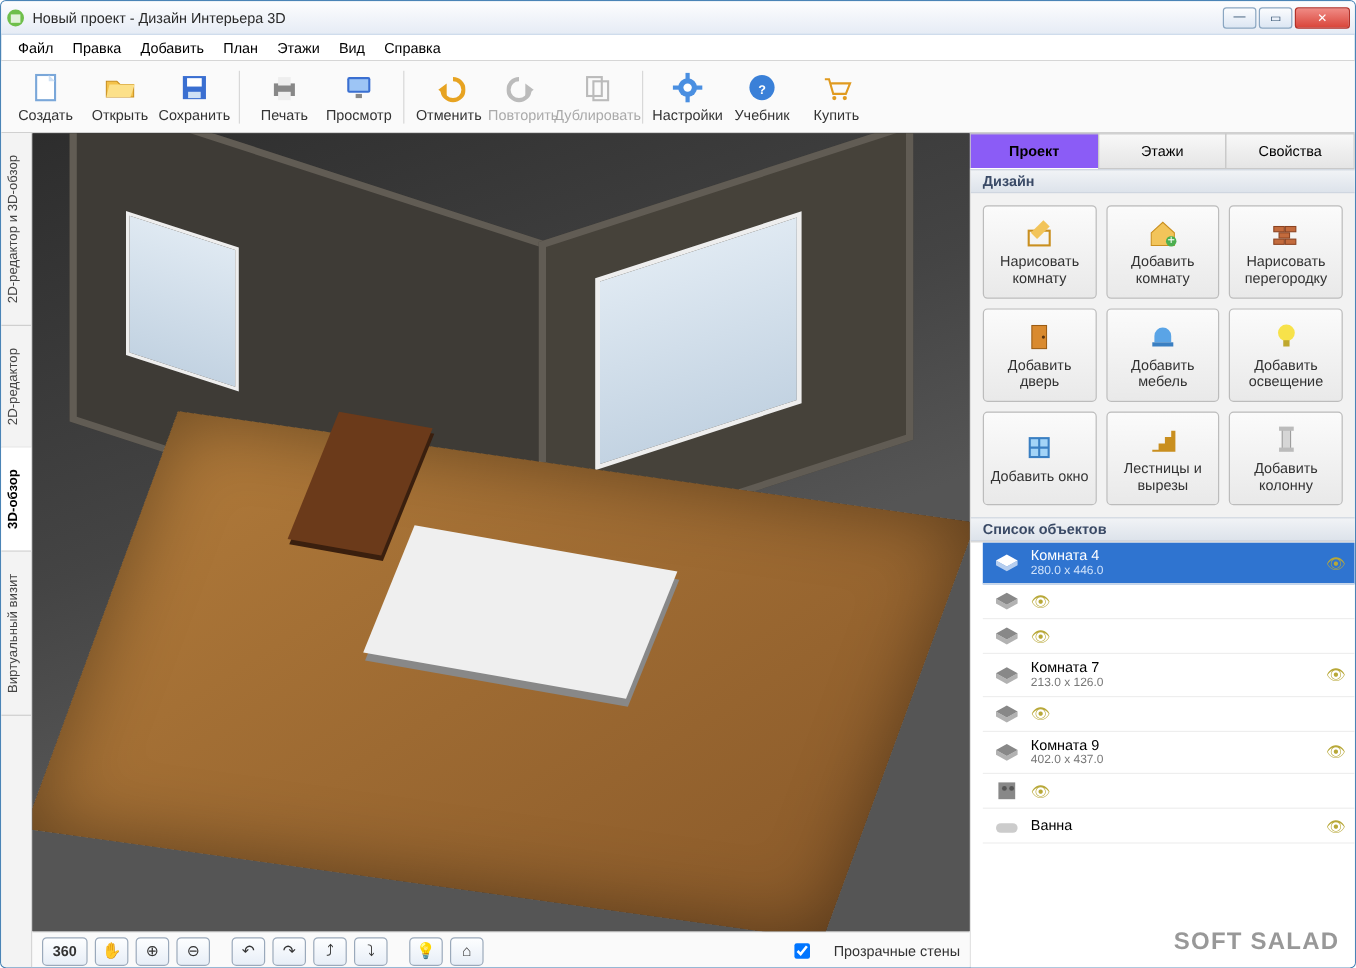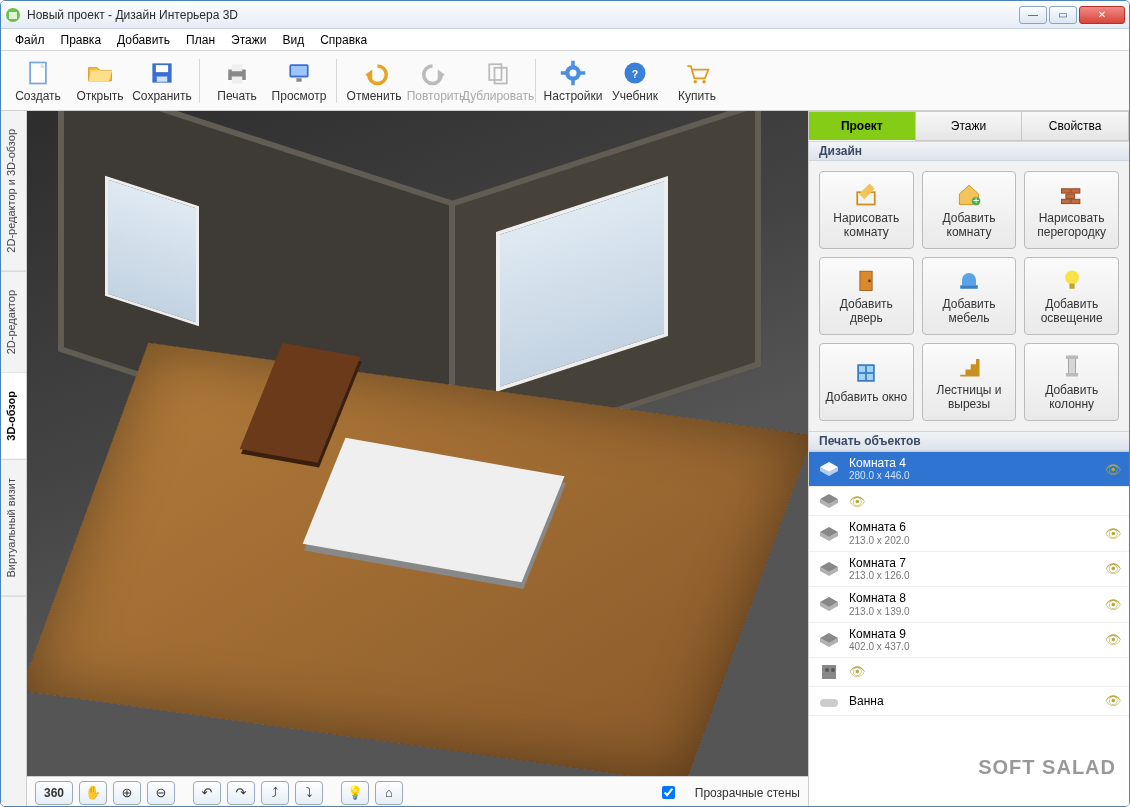--- a/index.html
+++ b/index.html
@@ -35,39 +35,39 @@
 .viewport { flex:1; background:#3a3a3a; position:relative; overflow:hidden; }
 .viewport-bottom { height: 32px; display:flex; align-items:center; padding:0 8px; gap:6px; background:#fafafa; border-top:1px solid #d0d0d0; }
 .vbtn { width:28px; height:24px; border:1px solid #9aa9bb; border-radius:4px; background:linear-gradient(#fdfeff,#e7eef7); display:flex; align-items:center; justify-content:center; font-size:13px; color:#333; }
 .vbtn.wide{width:38px;font-size:10px;font-weight:bold;}
 .vspacer { flex:1; }
 .checkbox-wrap { display:flex; align-items:center; gap:20px; font-size:12px; color:#333;justify-content:space-between; }
 
 .rightpanel { width: 320px; background:#f2f2f2; display:flex; flex-direction:column; }
 .rtabs { height:30px; display:flex; }
 .rtab { flex:1; display:flex; align-items:center; justify-content:center; border:1px solid #c9c9c9; background:linear-gradient(#f8f8f8,#e5e5e5); margin-left:-1px; font-size:12px; }
-.rtab.active { background:#84cc16; border-bottom-color:#fff; font-weight:600; }
+.rtab.active { background:#8b5cf6; border-bottom-color:#fff; font-weight:600; }
 
 .section-header { height:20px; background:linear-gradient(#f1f3f6,#dde3eb); border-top:1px solid #cfd6e0; border-bottom:1px solid #cfd6e0; padding:0 10px; display:flex; align-items:center; font-weight:600; color:#3a4a66; font-size:12px; }
 
 .design-grid { display:grid; grid-template-columns: repeat(3, 1fr); gap:8px; padding:10px; }
 .dbtn { height:78px; border:1px solid #bcbcbc; border-radius:4px; background:linear-gradient(#fbfbfb,#e9e9e9); display:flex; flex-direction:column; align-items:center; justify-content:center; gap:4px; font-size:10.5px; color:#333; text-align:center; line-height:1.15; padding:2px; }
 .dbtn svg { width:28px; height:28px; }
 
-.object-list { flex:1; overflow-y:auto; background:#fff; border-top:1px solid #d0d0d0; }
+.object-list { flex:1; overflow-y:auto; background:#fff; border-top:1px solid #d0d0d0;padding-left:10px; }
 .oitem { display:flex; align-items:center; padding:4px 8px; border-bottom:1px solid #eee; gap:8px; }
 .oitem.selected { background:#2f74d0; color:#fff; }
 .oitem .oicon { width:24px; height:20px; flex-shrink:0; }
 .oitem .otext { flex:1; display:flex; flex-direction:column; line-height:1.2; }
 .oitem .oname { font-size:12px; }
 .oitem .odim { font-size:10px; color:#777; }
 .oitem.selected .odim { color:#cfe2fb; }
 .oitem .eye { width:16px; color:#b8a838; font-size:13px; }
 
-.watermark { position:absolute; right:14px; bottom:28px; opacity:.6; font-size:20px; font-weight:bold; color:#555; letter-spacing:1px; pointer-events:none; }
+.watermark { position:absolute; right:14px; bottom:10px; opacity:.6; font-size:20px; font-weight:bold; color:#555; letter-spacing:1px; pointer-events:none; }
 
 
 .scene { position:absolute; inset:0; background: linear-gradient(160deg,#2d2d2d 0%,#444 40%,#555 60%); }
 .floor { position:absolute; left:8%; top:42%; width:84%; height:52%; background: linear-gradient(135deg,#b07a3a,#8a5a2a); transform: skew(-22deg,10deg) rotate(-2deg); box-shadow: inset 0 0 60px rgba(0,0,0,.4); }
 .wall-a { position:absolute; left:4%; top:6%; width:62%; height:42%; background:#3e3b36; transform: skewY(18deg); border:6px solid #615c54; }
 .wall-b { position:absolute; right:6%; top:6%; width:40%; height:40%; background:#46423a; transform: skewY(-18deg); border:6px solid #615c54; }
 .window3d { position:absolute; right:18%; top:14%; width:22%; height:24%; background:linear-gradient(#dfe9f2,#c3d3e2); border:4px solid #eee; transform:skewY(-18deg); }
 .window3d2 { position:absolute; left:10%; top:12%; width:12%; height:18%; background:linear-gradient(#dfe9f2,#c3d3e2); border:3px solid #eee; transform:skewY(18deg); }
 .bed { position:absolute; left:38%; top:52%; width:28%; height:16%; background:#efefef; transform: skew(-22deg,10deg); box-shadow: 4px 6px 0 #888; }
 .dresser { position:absolute; left:30%; top:36%; width:10%; height:16%; background:#6b3a1a; transform: skew(-22deg,10deg); box-shadow: 3px 4px 0 #3a1f0e; }
@@ -311,21 +311,21 @@
         <div class="dbtn">
             <svg viewBox="0 0 32 32">
               <rect x="12" y="6" width="8" height="20" fill="#d6d6d6" stroke="#999"></rect>
               <rect x="9" y="4" width="14" height="4" fill="#bbb"></rect>
               <rect x="9" y="24" width="14" height="4" fill="#bbb"></rect>
             </svg>
             <span>Добавить колонну</span>
           </div>
       </div>
 
-      <div class="section-header">Печать объектов</div>
+      <div class="section-header">Список объектов</div>
       <div class="object-list" id="object-list">
           <div class="oitem selected">
             <span class="oicon"><svg viewBox="0 0 24 20">
                 <path d="M3 8l9-5 9 5-9 5z" fill="#fff"></path>
                 <path d="M3 8v4l9 5 9-5V8l-9 5z" fill="#fff" opacity=".65"></path>
               </svg></span>
             <span class="otext">
               <span class="oname">Комната 4</span>
               <span class="odim">280.0 x 446.0</span>
             </span>
@@ -336,46 +336,38 @@
                 <path d="M3 8l9-5 9 5-9 5z" fill="#888"></path>
                 <path d="M3 8v4l9 5 9-5V8l-9 5z" fill="#888" opacity=".65"></path>
               </svg></span>
             <span class="eye">👁</span>
           </div>
           <div class="oitem">
             <span class="oicon"><svg viewBox="0 0 24 20">
                 <path d="M3 8l9-5 9 5-9 5z" fill="#888"></path>
                 <path d="M3 8v4l9 5 9-5V8l-9 5z" fill="#888" opacity=".65"></path>
               </svg></span>
-            <span class="otext">
-              <span class="oname">Комната 6</span>
-              <span class="odim">213.0 x 202.0</span>
-            </span>
             <span class="eye">👁</span>
           </div>
           <div class="oitem">
             <span class="oicon"><svg viewBox="0 0 24 20">
                 <path d="M3 8l9-5 9 5-9 5z" fill="#888"></path>
                 <path d="M3 8v4l9 5 9-5V8l-9 5z" fill="#888" opacity=".65"></path>
               </svg></span>
             <span class="otext">
               <span class="oname">Комната 7</span>
               <span class="odim">213.0 x 126.0</span>
             </span>
             <span class="eye">👁</span>
           </div>
           <div class="oitem">
             <span class="oicon"><svg viewBox="0 0 24 20">
                 <path d="M3 8l9-5 9 5-9 5z" fill="#888"></path>
                 <path d="M3 8v4l9 5 9-5V8l-9 5z" fill="#888" opacity=".65"></path>
               </svg></span>
-            <span class="otext">
-              <span class="oname">Комната 8</span>
-              <span class="odim">213.0 x 139.0</span>
-            </span>
             <span class="eye">👁</span>
           </div>
           <div class="oitem">
             <span class="oicon"><svg viewBox="0 0 24 20">
                 <path d="M3 8l9-5 9 5-9 5z" fill="#888"></path>
                 <path d="M3 8v4l9 5 9-5V8l-9 5z" fill="#888" opacity=".65"></path>
               </svg></span>
             <span class="otext">
               <span class="oname">Комната 9</span>
               <span class="odim">402.0 x 437.0</span>

